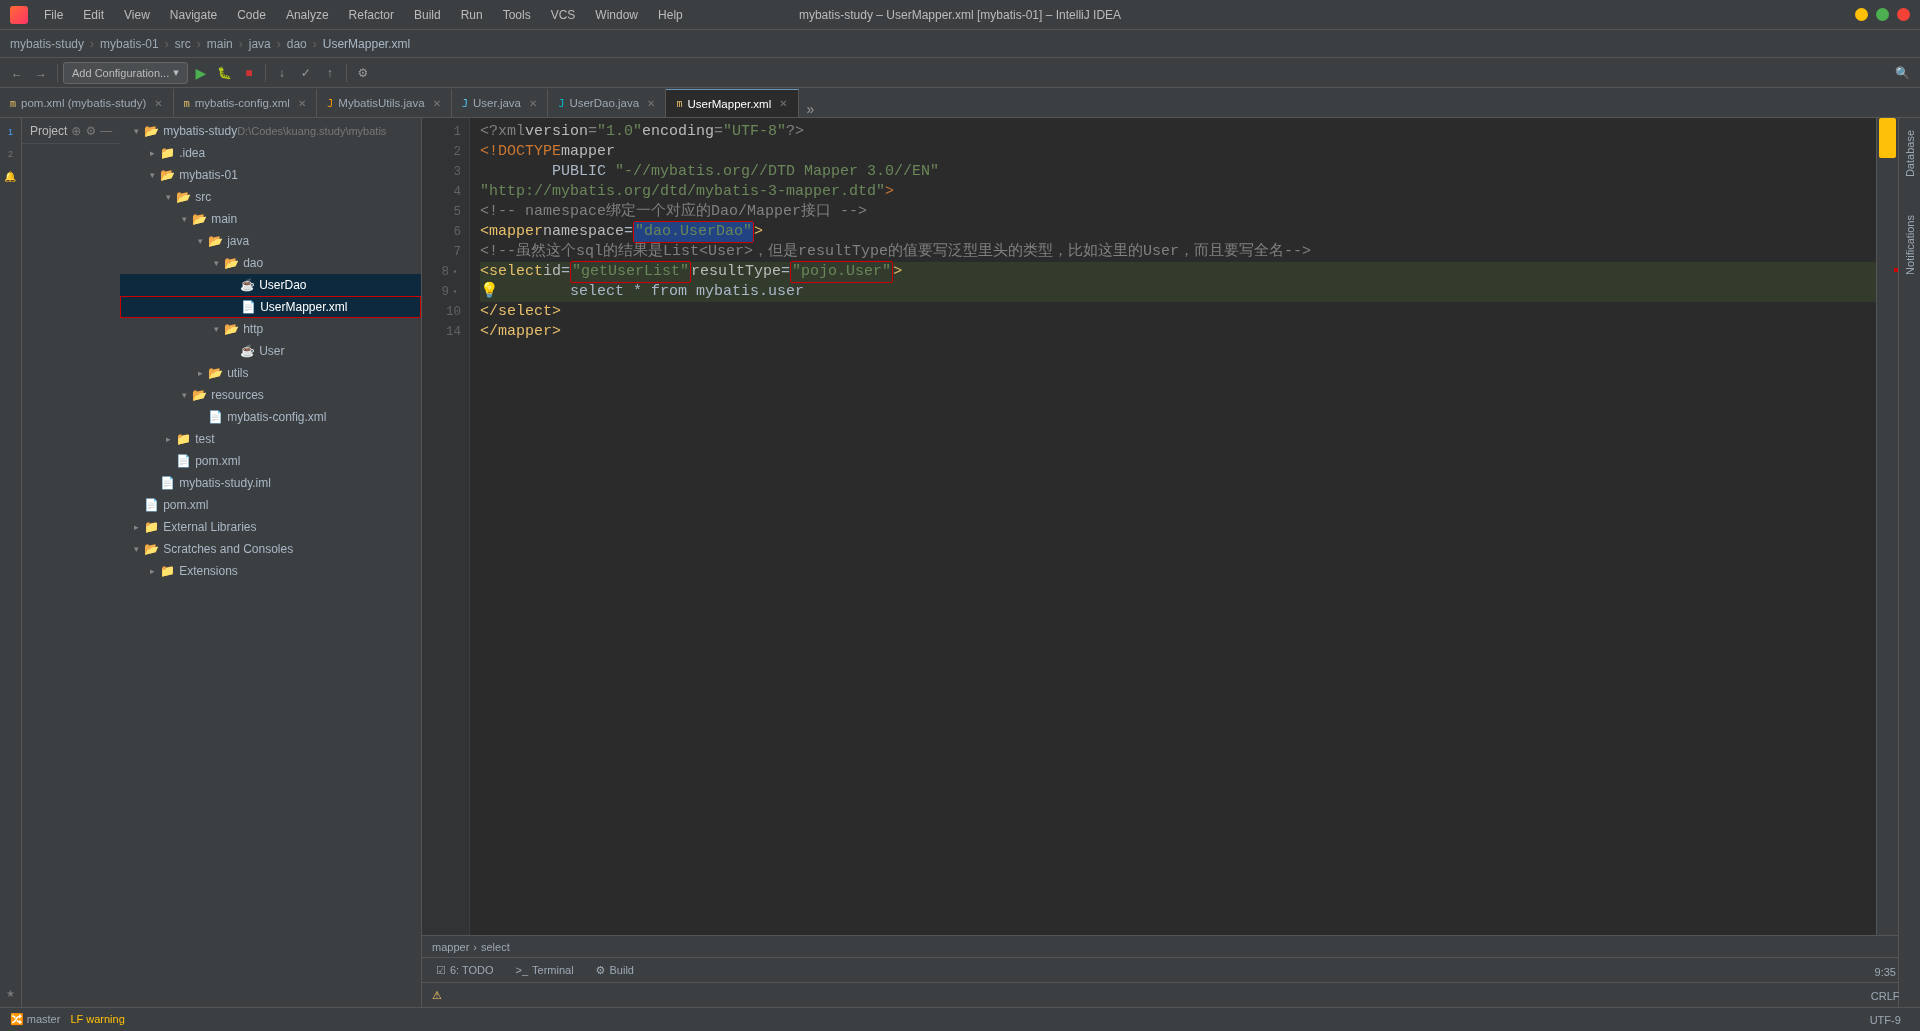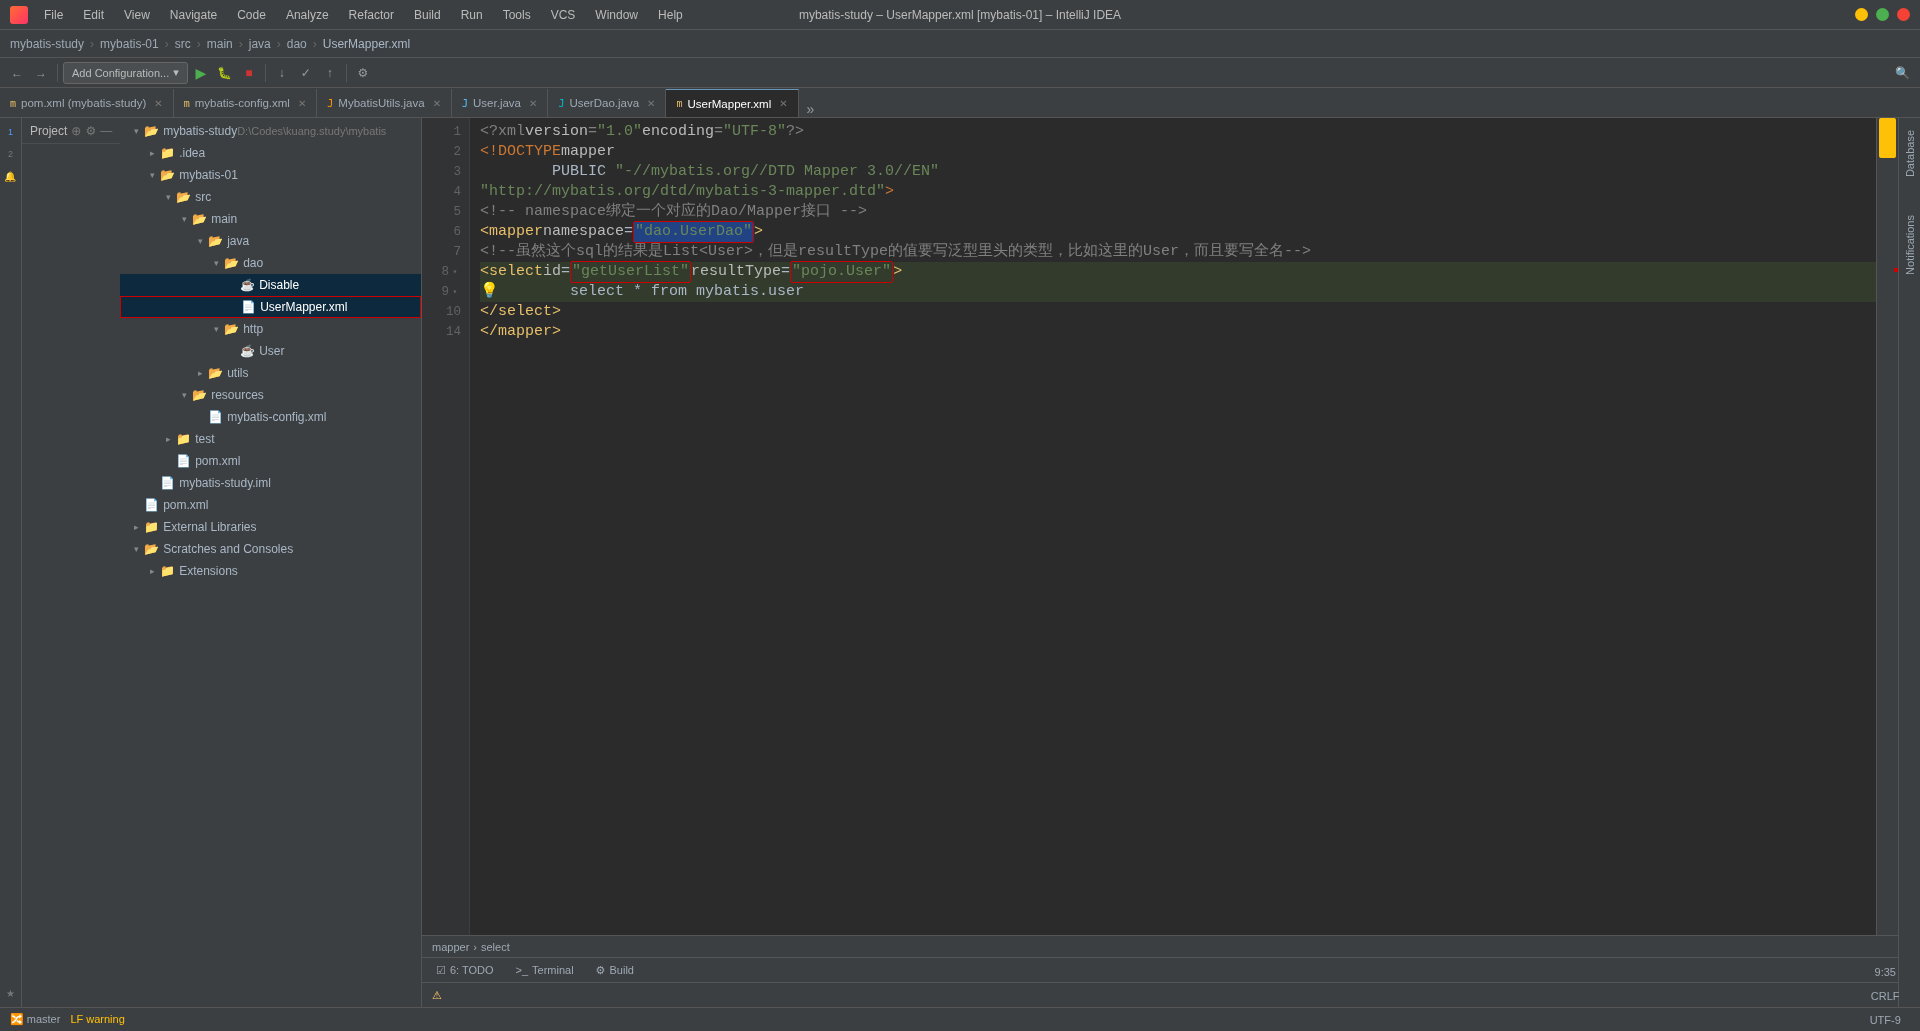--- a/index.html
+++ b/index.html
@@ -557,21 +557,21 @@
         <div class="tree-item">
           <span style="padding-left:84px;"></span>
     <span class="tree-arrow">▾</span>
     <span style="color:#7a7a7a;margin-right:4px;">📂</span>
     <span>dao</span>
         </div>
         <div class="tree-item selected">
           <span style="padding-left:100px;"></span>
     <span class="tree-arrow"></span>
     <span style="color:#ff9800;margin-right:4px;">☕</span>
-    <span>Disable</span>
+    <span>UserDao</span>
         </div>
         <div class="tree-item selected-file">
           <span style="padding-left:100px;"></span>
     <span class="tree-arrow"></span>
     <span style="color:#e8bf6a;margin-right:4px;">📄</span>
     <span>UserMapper.xml</span>
         </div>
         <div class="tree-item">
           <span style="padding-left:84px;"></span>
     <span class="tree-arrow">▾</span>

